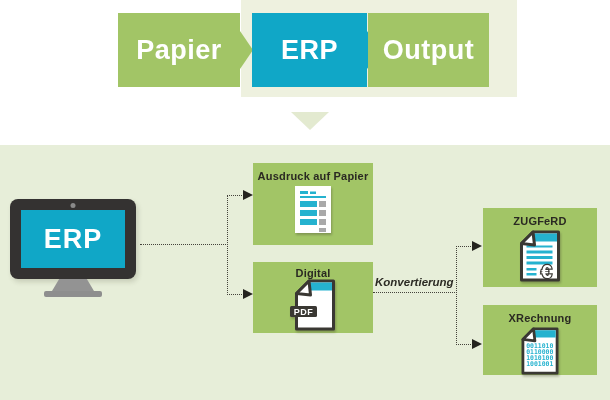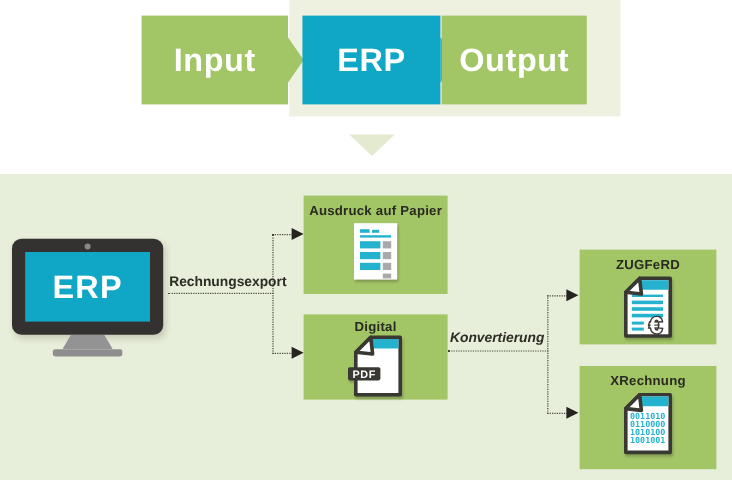--- a/index.html
+++ b/index.html
@@ -45,35 +45,35 @@
   .dot-h{position:absolute;height:0;border-top:1.6px dotted #45433b;}
   .dot-v{position:absolute;width:0;border-left:1.6px dotted #45433b;}
   .ah{position:absolute;width:0;height:0;border-top:5px solid transparent;
       border-bottom:5px solid transparent;border-left:10px solid #25241f;}
 
   
   .gbox{position:absolute;background:#a2c566;display:flex;flex-direction:column;align-items:center;}
   .box-papier{left:253px;top:163px;width:120px;height:82px;}
   .box-digital{left:253px;top:262px;width:120px;height:71px;}
   .box-zugferd{left:483px;top:208px;width:114px;height:79px;}
-  .box-xrechnung{left:483px;top:305px;width:114px;height:86px;}
+  .box-xrechnung{left:483px;top:305px;width:114px;height:70px;}
   .box-title{margin-top:7px;font-size:11px;font-weight:bold;color:#2a2922;letter-spacing:.2px;}
   .box-digital .box-title{margin-top:5px;}
   .gbox svg{margin-top:3px;filter:drop-shadow(1.5px 2px 1px rgba(70,70,45,.35));}
   .box-digital svg{margin-top:0;}
 </style>
 </head>
 <body>
 
 <div class="stage">
 
   <div class="pale-panel"></div>
 
   <div class="flow-step step-input">
-    <span class="flow-label">Input</span>
+    <span class="flow-label">Papier</span>
     <div class="chev chev-green"></div>
   </div>
   <div class="flow-step step-erp">
     <span class="flow-label">ERP</span>
     <div class="chev chev-blue"></div>
   </div>
   <div class="flow-step step-output">
     <span class="flow-label">Output</span>
   </div>
 
@@ -83,21 +83,20 @@
 
   <div class="monitor">
     <div class="cam"></div>
     <div class="screen">
       <span>ERP</span>
     </div>
   </div>
   <div class="stand-neck"></div>
   <div class="stand-base"></div>
 
-  <div class="lbl lbl-export">Rechnungsexport</div>
   <div class="lbl lbl-konv">Konvertierung</div>
 
   <div class="dot-h" style="left:140px;top:244px;width:88px;"></div>
   <div class="dot-v" style="left:227px;top:195px;height:100px;"></div>
   <div class="dot-h" style="left:227px;top:195px;width:17px;"></div>
   <div class="ah" style="left:243px;top:190px;"></div>
   <div class="dot-h" style="left:227px;top:294px;width:17px;"></div>
   <div class="ah" style="left:243px;top:289px;"></div>
 
   <div class="dot-h" style="left:373px;top:292px;width:84px;"></div>

